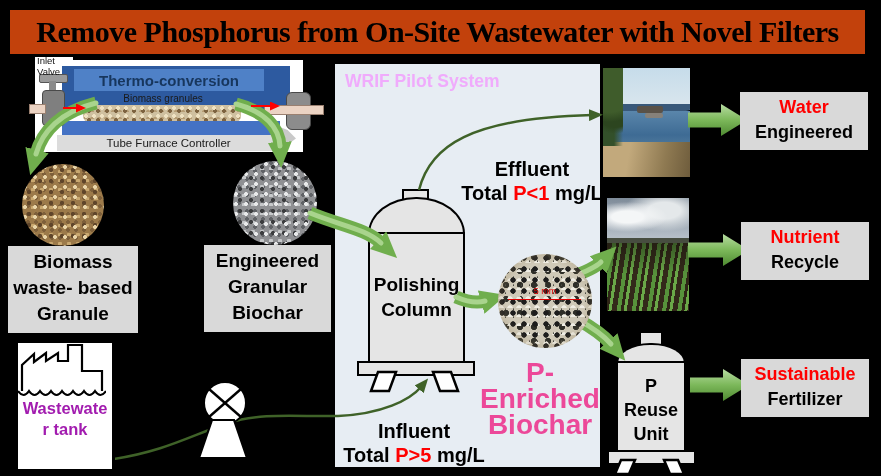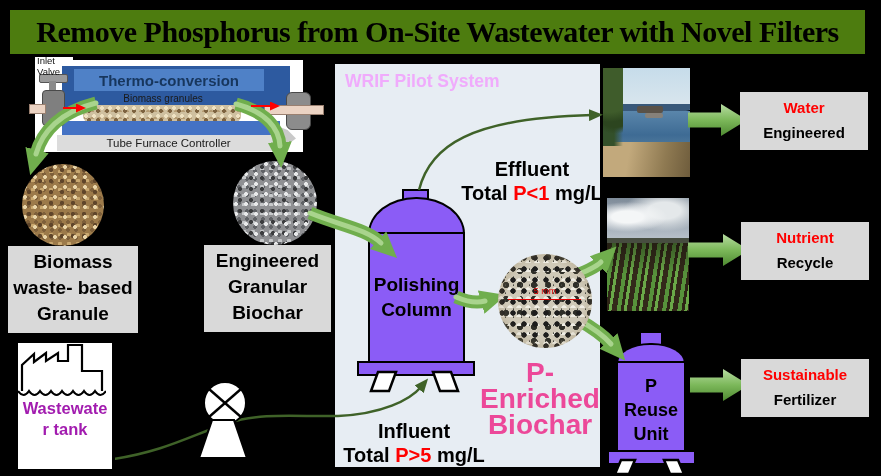--- a/index.html
+++ b/index.html
@@ -1,21 +1,21 @@
 <!DOCTYPE html>
 <html><head>
 <meta charset="utf-8">
 <style>
   html,body{margin:0;padding:0;background:#000;}
   #canvas{position:relative;width:881px;height:476px;background:#000;overflow:hidden;
           font-family:"Liberation Sans",sans-serif;}
   .abs{position:absolute;}
   .pre{white-space:pre-line;}
   
-  #title-band{left:7px;top:7px;width:855px;height:44px;background:#4d7c0f;border:3px solid #000;
+  #title-band{left:7px;top:7px;width:855px;height:44px;background:#c2410c;border:3px solid #000;
     display:flex;align-items:center;justify-content:center;z-index:6;}
   #title-band span{font-family:"Liberation Serif",serif;font-weight:bold;font-size:30px;color:#000;letter-spacing:-.5px;}
   
   .z1{z-index:1;}
   #device-panel{left:35px;top:60px;width:268px;height:92px;background:#fff;}
   #inlet-label-bg{left:35px;top:55px;width:38px;height:26px;background:#fff;}
   #inlet-label{left:37px;top:56px;font-size:9.5px;line-height:10.5px;color:#111;z-index:6;}
   #thermo-band{left:62px;top:66px;width:228px;height:44px;background:#2d5aa0;padding:0;z-index:3;}
   #thermo-band .inner{margin:3px 26px 3px 12px;height:22px;background:#4f81c7;
     display:flex;align-items:center;justify-content:center;}
@@ -60,21 +60,21 @@
   #biochar-label-box{left:204px;top:245px;width:127px;height:84px;font-size:19px;line-height:26px;padding-top:3px;}
   
   #ww-tank{left:15px;top:340px;width:94px;height:126px;background:#fff;border:3px solid #000;z-index:3;}
   #ww-label{left:0;top:55px;width:94px;text-align:center;font-size:16.5px;line-height:21px;font-weight:bold;color:#a21caf;}
   
   #pump-circle{left:203px;top:381px;width:40px;height:40px;background:#fff;border:2.5px solid #000;border-radius:50%;z-index:3;}
   
   #wrif-box{left:333px;top:62px;width:265px;height:403px;background:#e7edf3;border:2.5px solid #000;z-index:1;}
   #wrif-title{left:345px;top:71px;font-size:17.5px;font-weight:bold;color:#f0abfc;z-index:6;}
   
-  .tank-part{background:#8b5cf6;border:2.5px solid #000;}
+  .tank-part{background:#e5e5e5;border:2.5px solid #000;}
   #col-cap{left:402px;top:189px;width:23px;height:15px;z-index:3;}
   #col-dome{left:368px;top:197px;width:93px;height:37px;border-bottom:none;border-radius:48px 48px 0 0/37px 37px 0 0;z-index:3;}
   #col-body{left:368px;top:232px;width:93px;height:129px;z-index:3;}
   #col-text{width:93px;text-align:center;font-size:19px;line-height:25px;font-weight:bold;color:#000;padding-top:38px;}
   #col-base{left:357px;top:361px;width:114px;height:11px;z-index:3;}
   
   .flow-text{width:172px;text-align:center;font-weight:bold;color:#000;z-index:6;}
   #effluent-text{left:446px;top:157px;font-size:20px;line-height:24px;}
   #influent-text{left:328px;top:419px;font-size:20px;line-height:24px;}
   .red{color:#ff0000;}
@@ -113,21 +113,21 @@
   #farm-field{left:0;top:45px;width:82px;height:68px;background:
       linear-gradient(180deg,rgba(20,18,10,.45),rgba(0,0,0,0) 45%),
       repeating-linear-gradient(99deg,#33291a 0 5px,#57923b 5px 9px,#2e2516 9px 12px,#6aa848 12px 15px);}
   
   #ru-cap{left:639px;top:331px;width:20px;height:14px;z-index:3;}
   #ru-dome{left:616px;top:343px;width:66px;height:20px;border-bottom:none;border-radius:34px 34px 0 0/20px 20px 0 0;z-index:3;}
   #ru-body{left:616px;top:361px;width:66px;height:89px;z-index:3;}
   #ru-text{width:66px;text-align:center;font-size:18px;line-height:24px;font-weight:bold;color:#000;padding-top:11px;}
   #ru-base{left:607px;top:450px;width:85px;height:11px;z-index:3;}
   
-  .outcome-box{width:128px;height:55px;padding-top:3px;font-size:15px;line-height:25px;}
+  .outcome-box{width:128px;height:55px;padding-top:3px;font-size:18px;line-height:25px;}
   #water-box{left:740px;top:92px;}
   #nutrient-box{left:741px;top:222px;}
   #fertilizer-box{left:741px;top:359px;}
   
   svg.layer{position:absolute;left:0;top:0;pointer-events:none;}
   #svg-under{z-index:2;} #svg-over{z-index:4;}
 </style>
 </head>
 <body>
 

